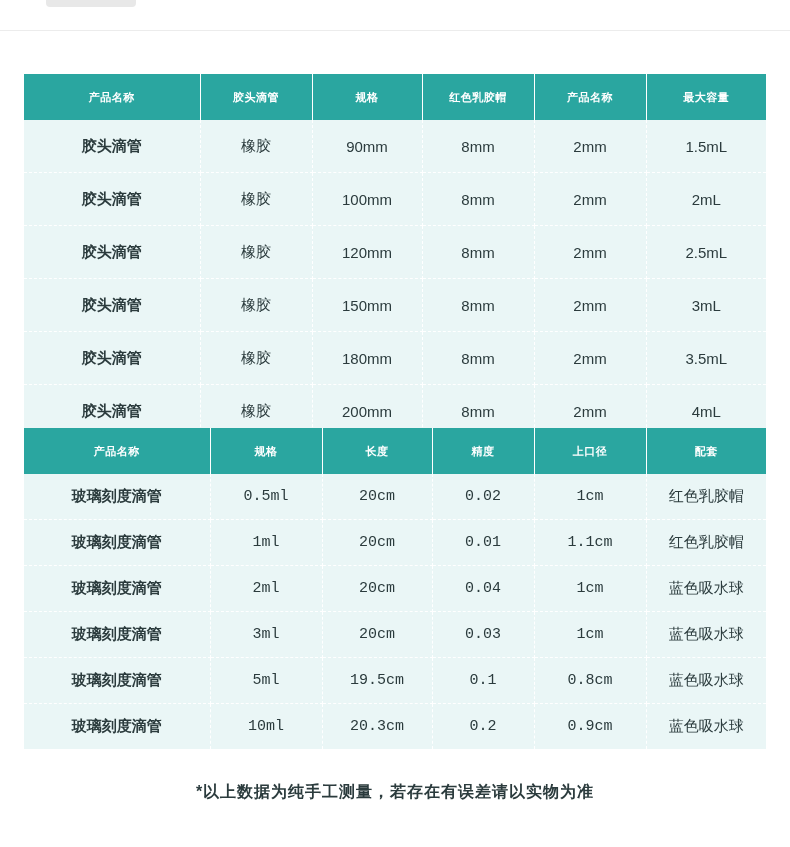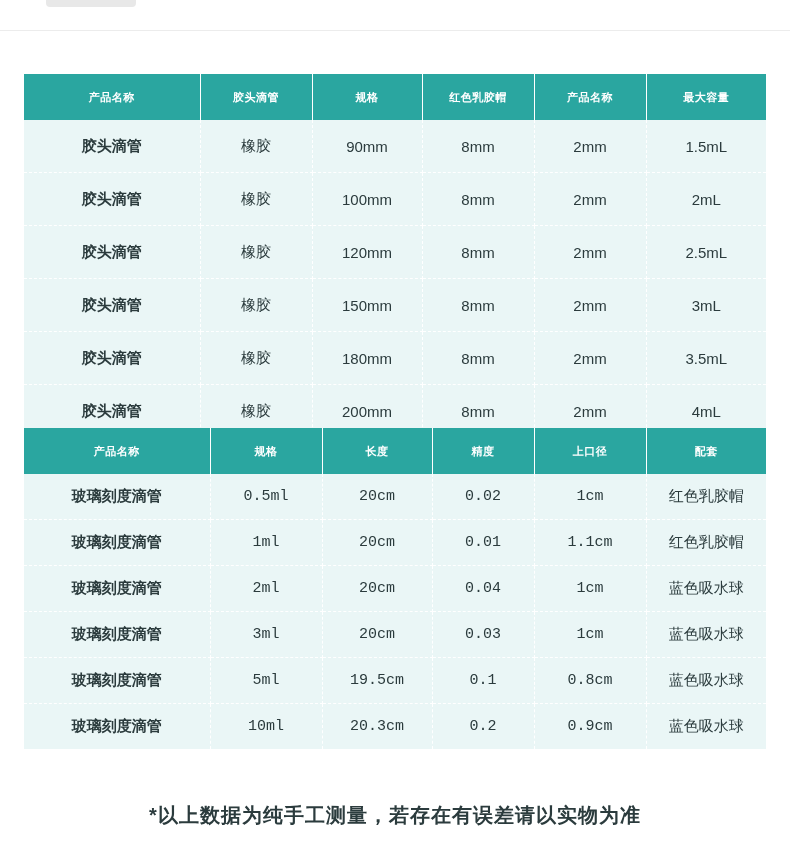--- a/index.html
+++ b/index.html
@@ -83,25 +83,25 @@
   #table-two tbody td:first-child {
     font-weight: bold;
   }
   #table-one thead th:first-child,
   #table-two thead th:first-child {
     text-align: center;
   }
 
   .footnote {
     position: absolute;
-    top: 802px;
+    top: 782px;
     left: 0;
     width: 790px;
     text-align: center;
-    font-size: 20px;
+    font-size: 16px;
     color: #2b3b3d;
     font-weight: bold;
     letter-spacing: 1px;
   }
 </style>
 </head>
 <body>
 
 <div class="page">
 

